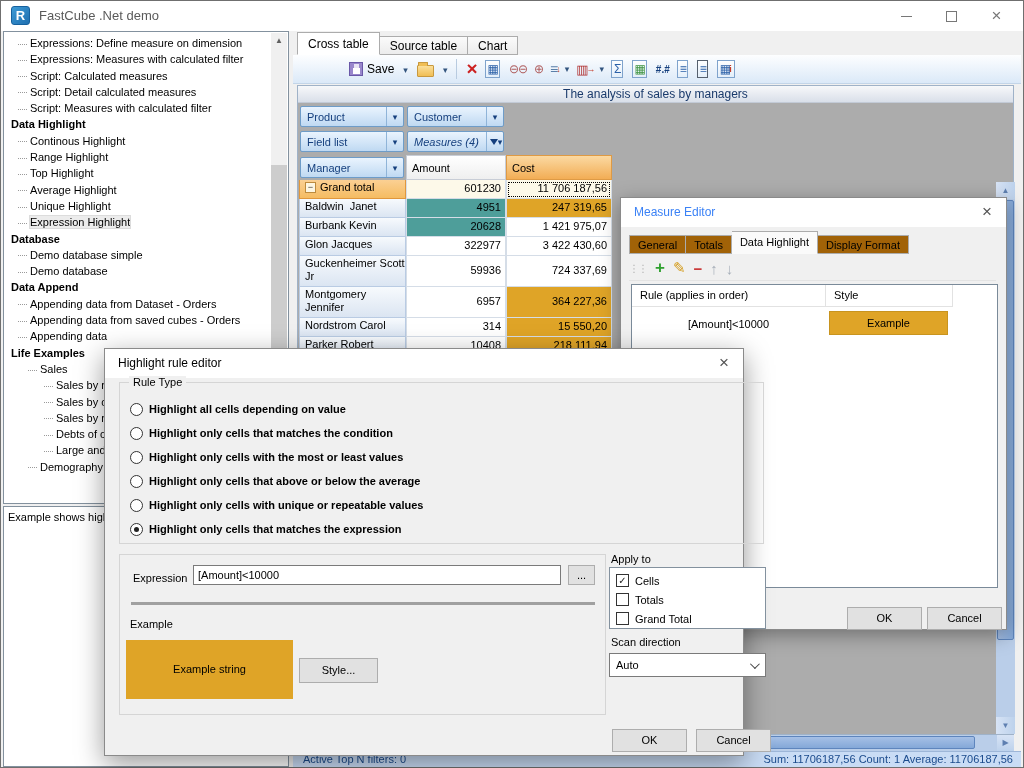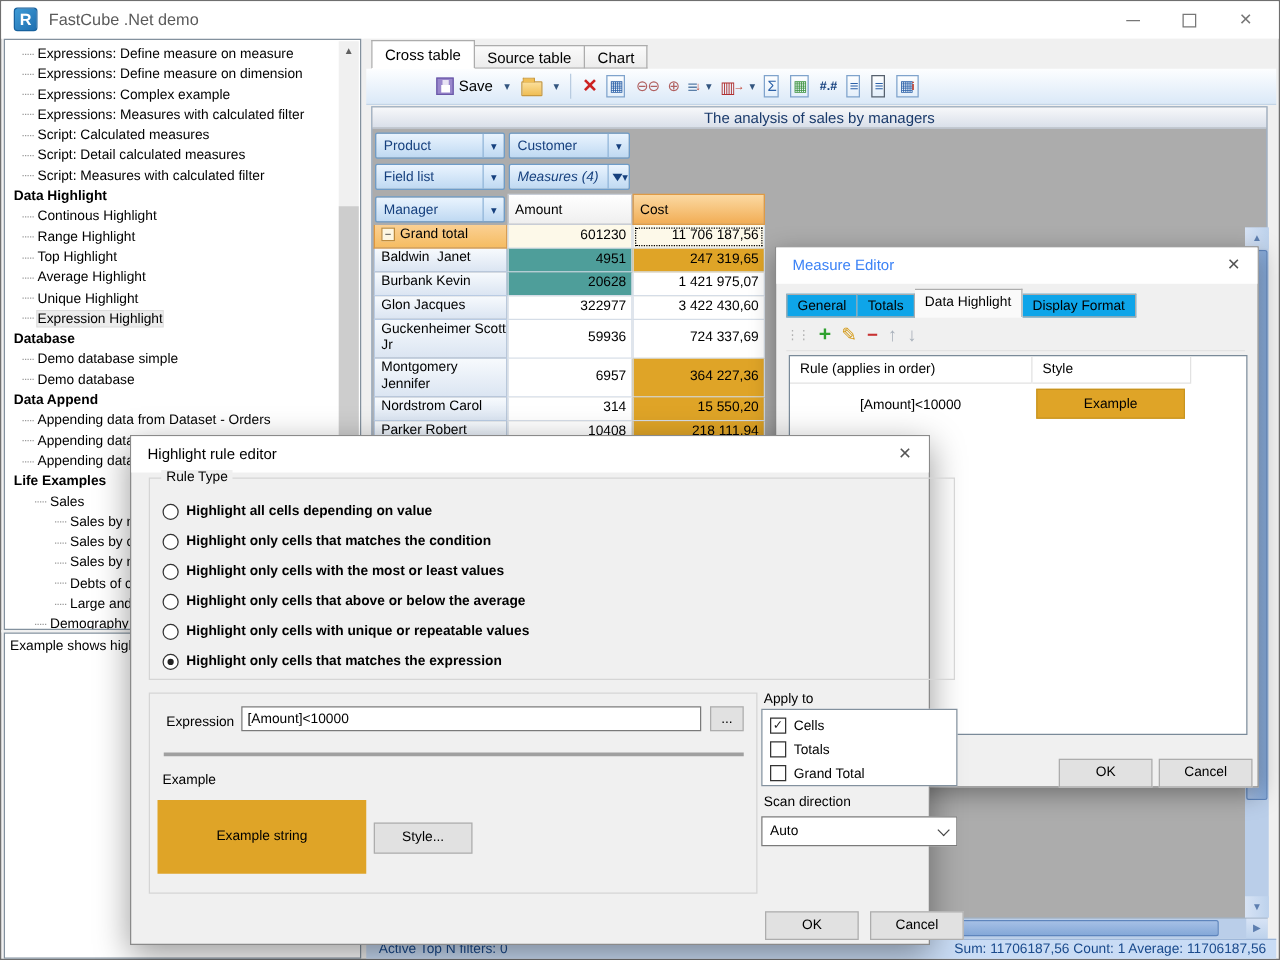--- a/index.html
+++ b/index.html
@@ -112,21 +112,21 @@
   .dlg .dtitlebar { position:absolute; left:0; top:0; right:0; height:29px; background:#fff; }
   .dlg .dtitle { position:absolute; left:13px; top:7px; font-size:12px; }
   .dlg .dclose { position:absolute; right:8px; top:3px; width:22px; height:22px; text-align:center; color:#555; }
   .dlg .dclose::after { content:"×"; font-size:17px; line-height:22px; }
   .btn { position:absolute; height:23px; background:#E1E1E1; border:1px solid #ADADAD; text-align:center; line-height:21px; font-size:11px; }
 
   
   .me { left:619px; top:196px; width:387px; height:433px; z-index:10; box-shadow:0 5px 18px rgba(0,0,0,.35); }
   .me .dtitle { color:#3b82f6; }
   .me-tabs { position:absolute; left:8px; top:33px; display:flex; align-items:flex-end; height:23px; }
-  .mtab { height:19px; line-height:18px; padding:0 8px; font-size:11px; background:#0ea5e9; border:1px solid #ACACAC; border-left:none; }
+  .mtab { height:19px; line-height:18px; padding:0 8px; font-size:11px; background:#a16207; border:1px solid #ACACAC; border-left:none; }
   .mtab:first-child { border-left:1px solid #ACACAC; }
   .mtab.active { height:23px; line-height:21px; background:#FAFAFA; border-bottom:1px solid #FAFAFA; position:relative; z-index:2; }
   .me-tools { position:absolute; left:8px; top:58px; right:10px; height:25px; display:flex; align-items:center; gap:8px; border-bottom:1px solid #E3E3E3; }
   .grip { color:#B0B0B0; font-size:10px; letter-spacing:-1px; }
   .grip::after { content:"⋮⋮"; }
   .mi { font-size:15px; font-weight:bold; }
   .mi-add { color:#2FA12F; font-size:17px; }
   .mi-edit { color:#D49A17; font-weight:normal; }
   .mi-del { color:#C83232; }
   .mi-dim { color:#A8B0BA; }
@@ -170,23 +170,21 @@
   <div class="titlebar">
     <div class="app-icon">R</div>
     <div class="app-title">FastCube .Net demo</div>
     <div class="winbtn min"></div>
     <div class="winbtn max"></div>
     <div class="winbtn close"></div>
   </div>
 
   <div class="tree">
     <div class="titems">
-      <div class="titem l1"><span class="conn"></span><span class="tlabel">Expressions: Define measure on measure</span></div>
         <div class="titem l1"><span class="conn"></span><span class="tlabel">Expressions: Define measure on dimension</span></div>
-        <div class="titem l1"><span class="conn"></span><span class="tlabel">Expressions: Complex example</span></div>
         <div class="titem l1"><span class="conn"></span><span class="tlabel">Expressions: Measures with calculated filter</span></div>
         <div class="titem l1"><span class="conn"></span><span class="tlabel">Script: Calculated measures</span></div>
         <div class="titem l1"><span class="conn"></span><span class="tlabel">Script: Detail calculated measures</span></div>
         <div class="titem l1"><span class="conn"></span><span class="tlabel">Script: Measures with calculated filter</span></div>
         <div class="titem cat"><span class="tlabel">Data Highlight</span></div>
         <div class="titem l1"><span class="conn"></span><span class="tlabel">Continous Highlight</span></div>
         <div class="titem l1"><span class="conn"></span><span class="tlabel">Range Highlight</span></div>
         <div class="titem l1"><span class="conn"></span><span class="tlabel">Top Highlight</span></div>
         <div class="titem l1"><span class="conn"></span><span class="tlabel">Average Highlight</span></div>
         <div class="titem l1"><span class="conn"></span><span class="tlabel">Unique Highlight</span></div>

